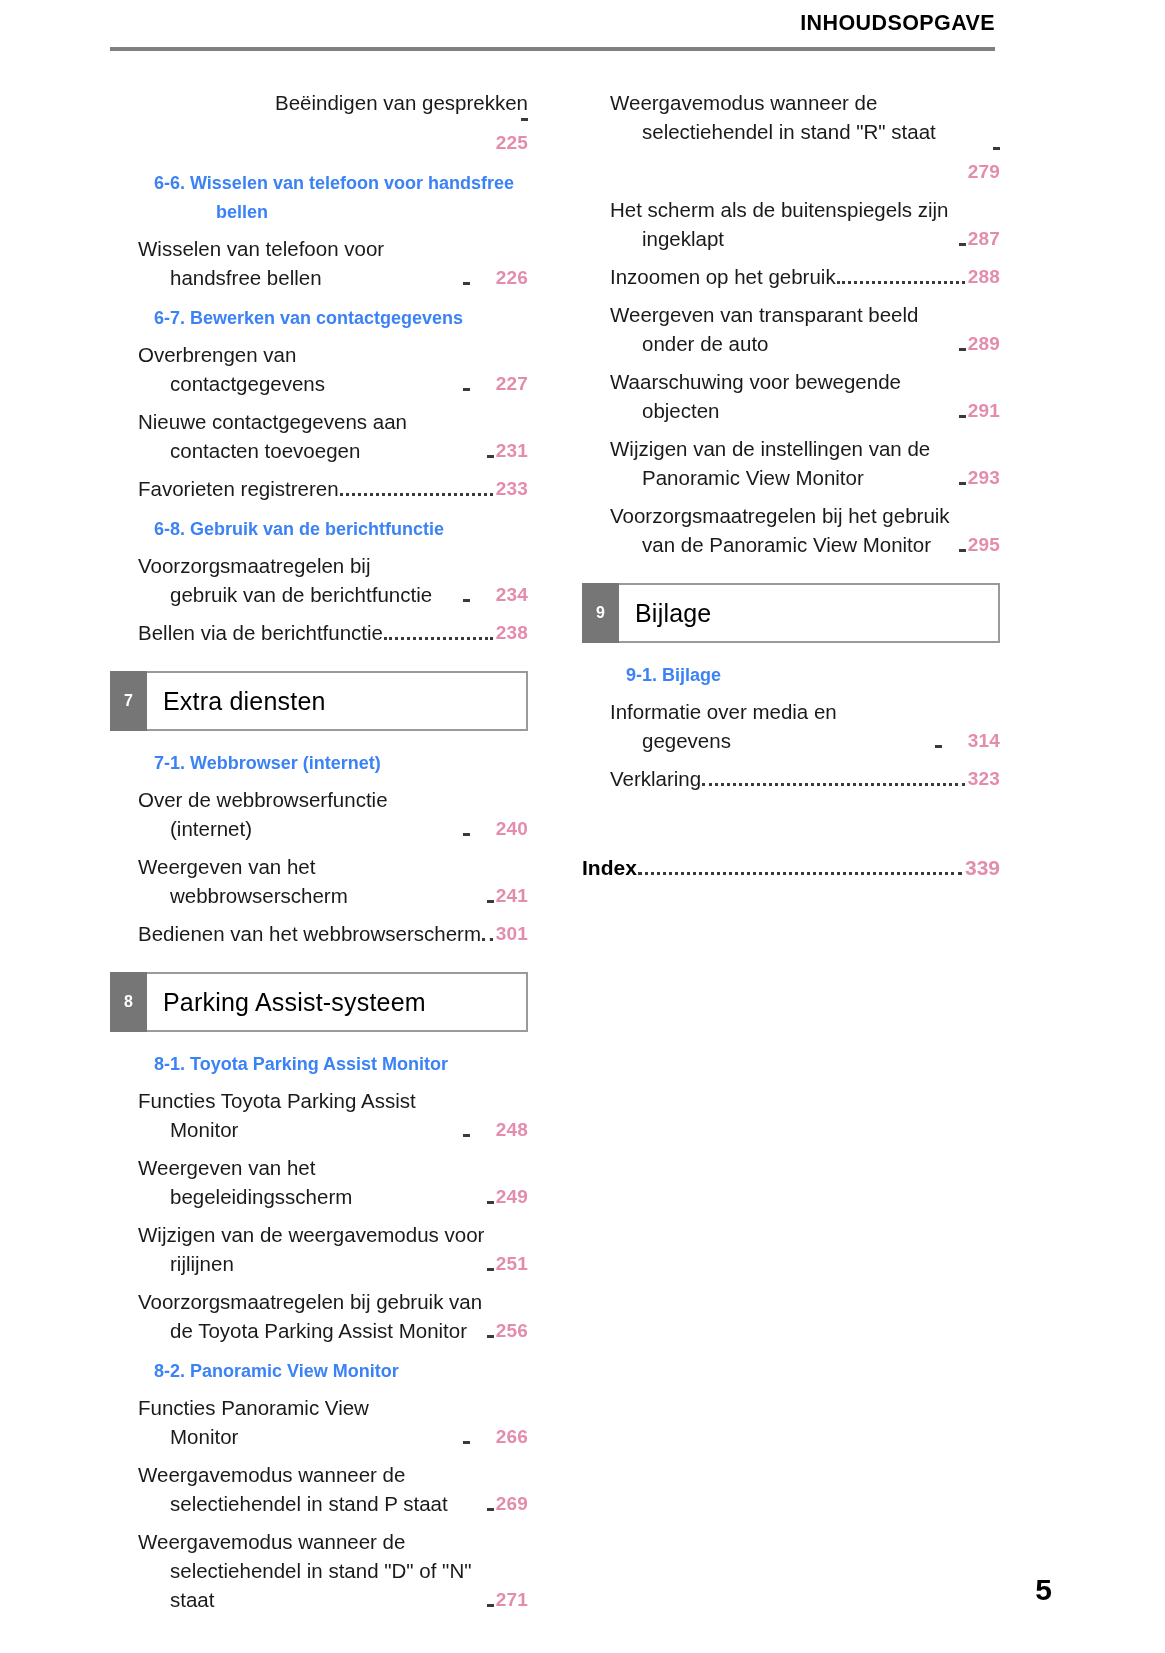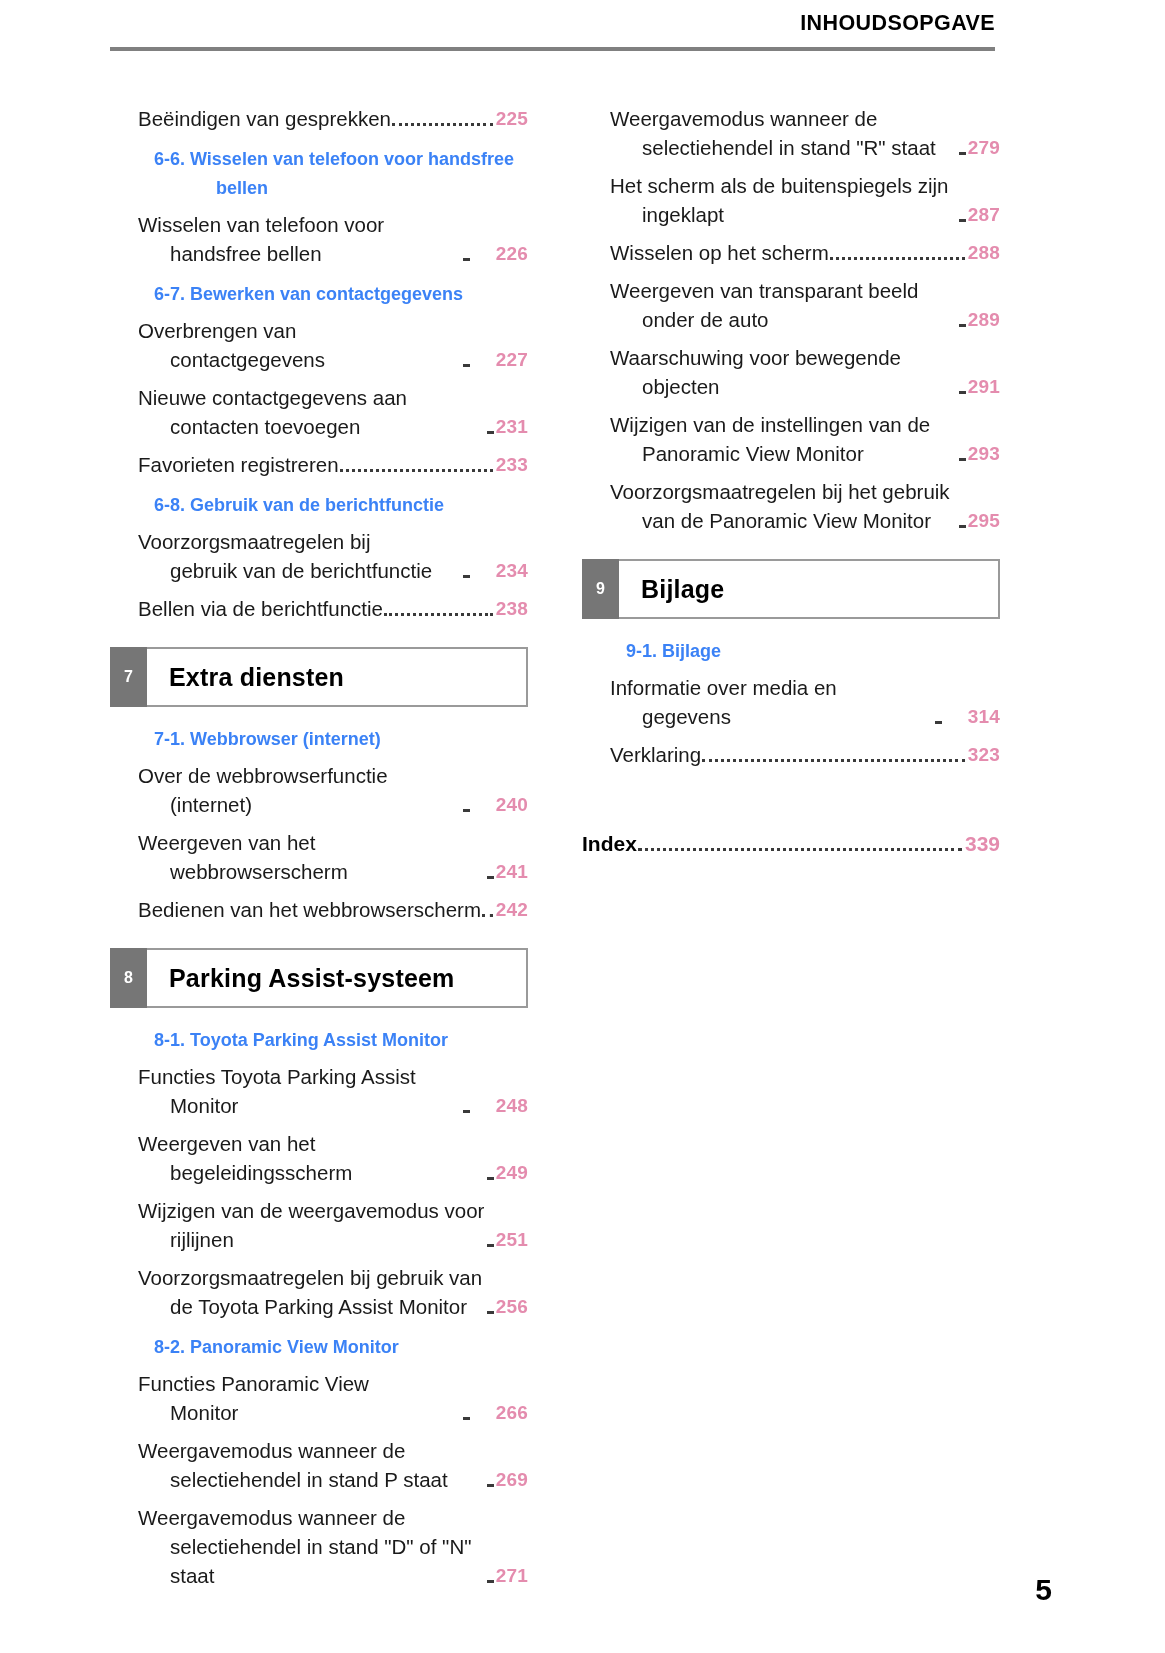--- a/index.html
+++ b/index.html
@@ -58,21 +58,21 @@
   }
 
   
   .entry {
     display: flex;
     align-items: flex-end;
     font-size: 20.5px;
     line-height: 29px;
     margin-top: 9px;
   }
-  .entry:first-child { margin-top: 16px; }
+  .entry:first-child { margin-top: 0; flex-direction: column; }
 
   .entry-text {
     flex: 0 1 auto;
     color: #1a1a1a;
     white-space: pre-wrap;
     padding-left: 60px;
     text-indent: -32px;
   }
   .entry-leader {
     flex: 1 1 auto;
@@ -125,23 +125,23 @@
     font-size: 16px;
     font-weight: bold;
     display: flex;
     align-items: center;
     justify-content: center;
   }
   .chapter-title {
     flex: 1 1 auto;
     display: flex;
     align-items: center;
-    padding-left: 22px;
+    padding-left: 16px;
     font-size: 25px;
-    font-weight: bold;
+    font-weight: normal;
     letter-spacing: 0.2px;
     border-radius: 19px;
   }
 
   
   .index-row {
     display: flex;
     align-items: flex-end;
     font-size: 21px;
     line-height: 29px;
@@ -236,21 +236,21 @@
           <span class="entry-page">240</span>
         </div>
         <div class="entry">
           <span class="entry-text">Weergeven van het webbrowserscherm</span>
           <span class="entry-leader"></span>
           <span class="entry-page">241</span>
         </div>
         <div class="entry">
           <span class="entry-text">Bedienen van het webbrowserscherm</span>
           <span class="entry-leader"></span>
-          <span class="entry-page">242</span>
+          <span class="entry-page">301</span>
         </div>
         <div class="chapter">
           <div class="chapter-num">8</div>
           <div class="chapter-title">Parking Assist-systeem</div>
         </div>
         <div class="section-head">8-1. Toyota Parking Assist Monitor</div>
         <div class="entry">
           <span class="entry-text">Functies Toyota Parking Assist Monitor</span>
           <span class="entry-leader"></span>
           <span class="entry-page">248</span>
@@ -292,21 +292,21 @@
           <span class="entry-text">Weergavemodus wanneer de selectiehendel in stand "R" staat</span>
           <span class="entry-leader"></span>
           <span class="entry-page">279</span>
         </div>
         <div class="entry">
           <span class="entry-text">Het scherm als de buitenspiegels zijn ingeklapt</span>
           <span class="entry-leader"></span>
           <span class="entry-page">287</span>
         </div>
         <div class="entry">
-          <span class="entry-text">Wisselen op het scherm</span>
+          <span class="entry-text">Inzoomen op het gebruik</span>
           <span class="entry-leader"></span>
           <span class="entry-page">288</span>
         </div>
         <div class="entry">
           <span class="entry-text">Weergeven van transparant beeld onder de auto</span>
           <span class="entry-leader"></span>
           <span class="entry-page">289</span>
         </div>
         <div class="entry">
           <span class="entry-text">Waarschuwing voor bewegende objecten</span>

